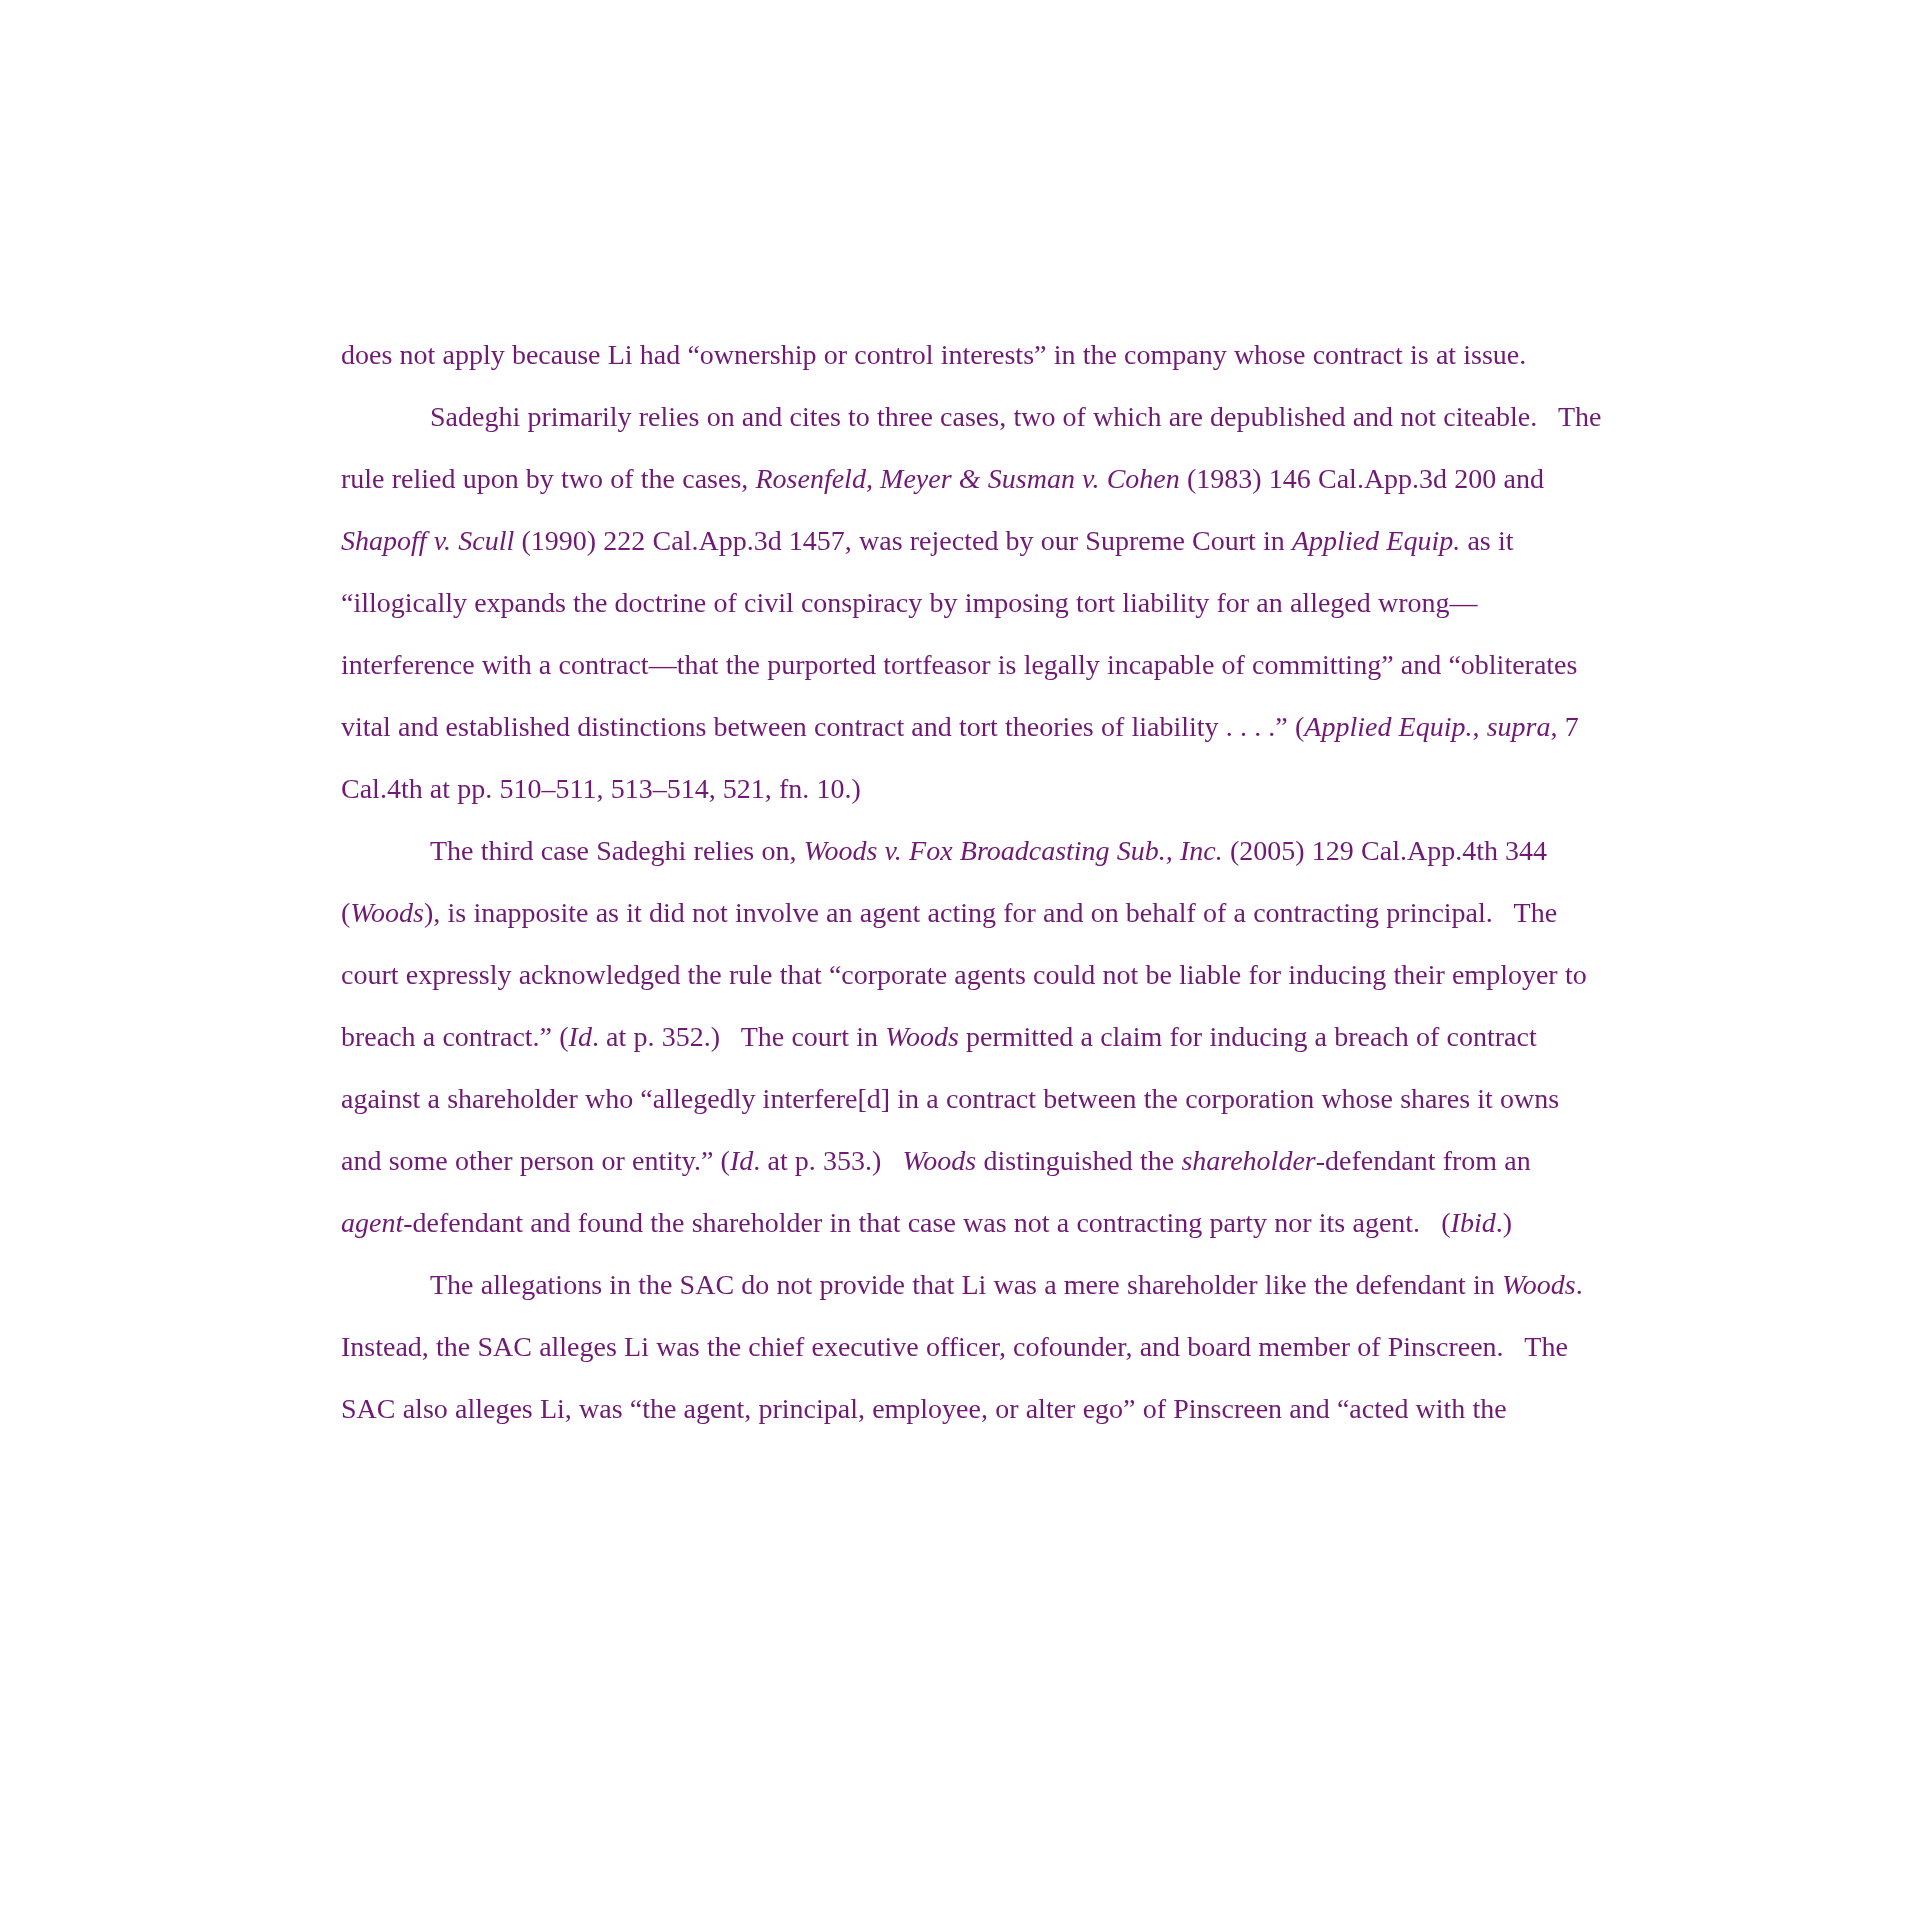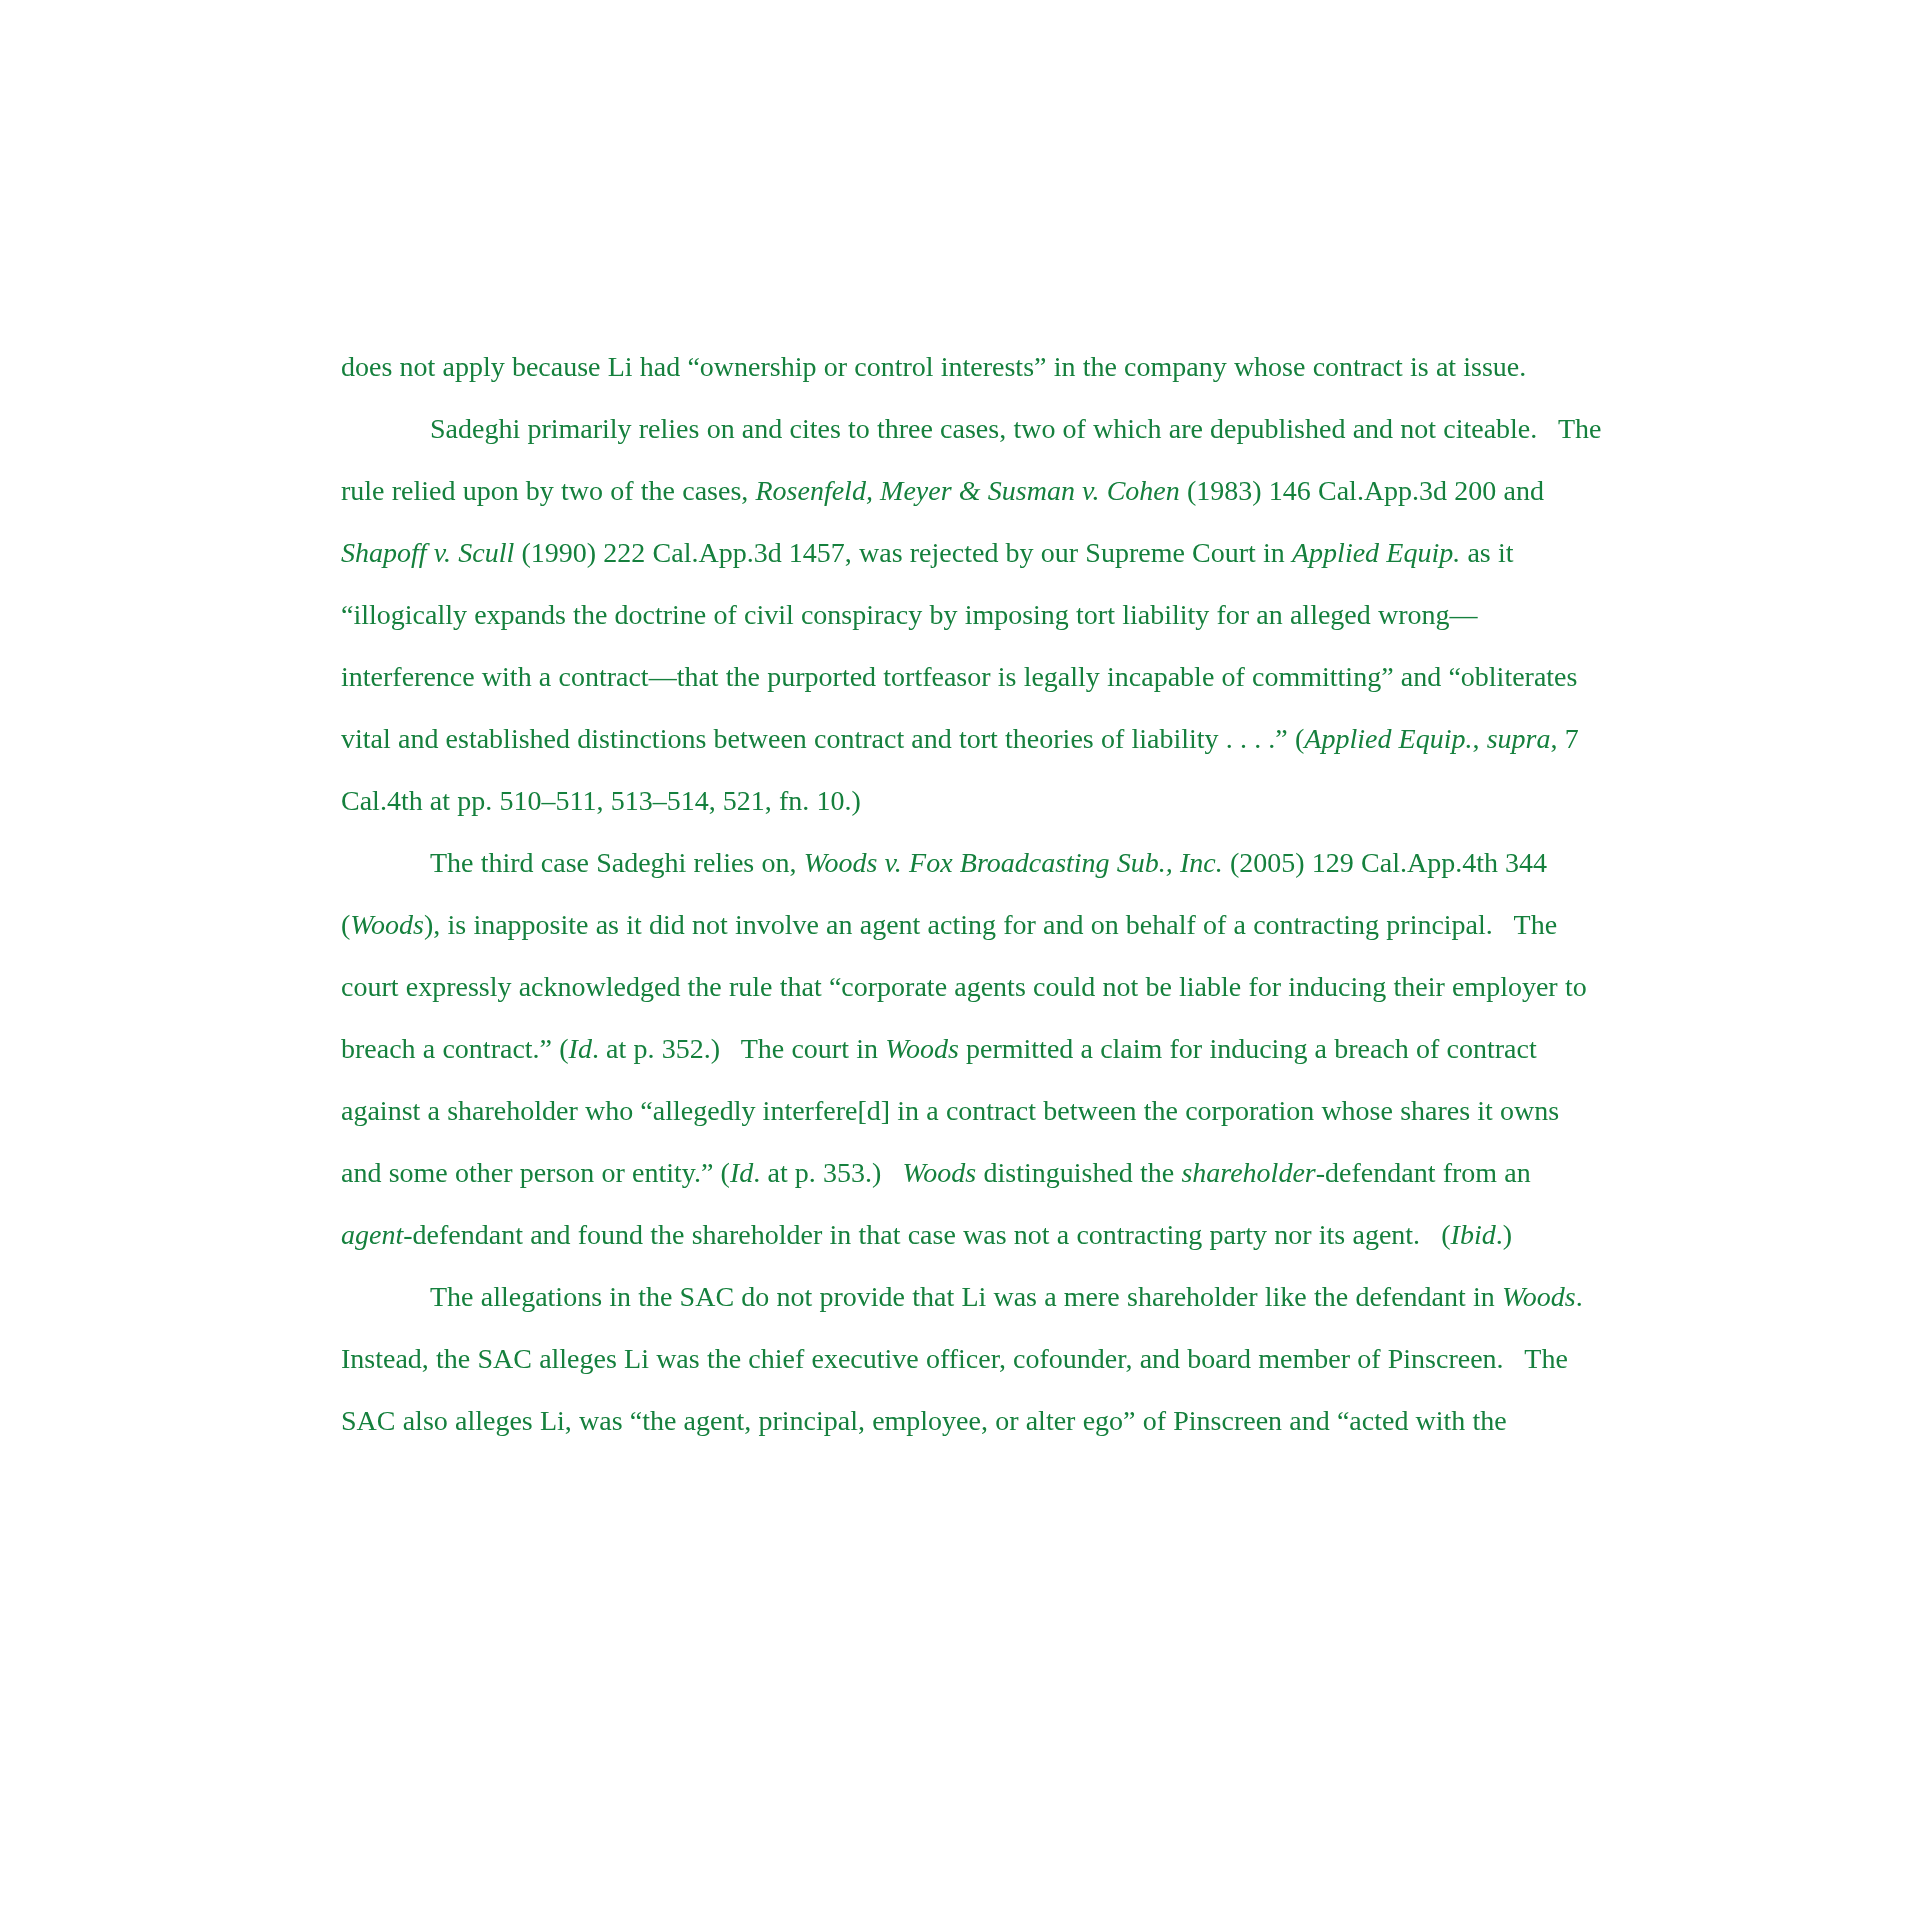--- a/index.html
+++ b/index.html
@@ -14,26 +14,26 @@
     width: 1965px;
     height: 2542px;
     background: #ffffff;
     overflow: hidden;
     box-sizing: border-box;
   }
 
   .text-block {
     position: absolute;
     left: 341px;
-    top: 336px;
+    top: 324px;
     width: 1263px;
     font-family: "Liberation Serif", "DejaVu Serif", serif;
     font-size: 28px;
     line-height: 62px;
-    color: #15803d;
+    color: #701a75;
     text-align: left;
     -webkit-font-smoothing: antialiased;
   }
 
   .para {
     margin: 0;
     text-indent: 89px;
     
     word-spacing: 0.2px;
   }

